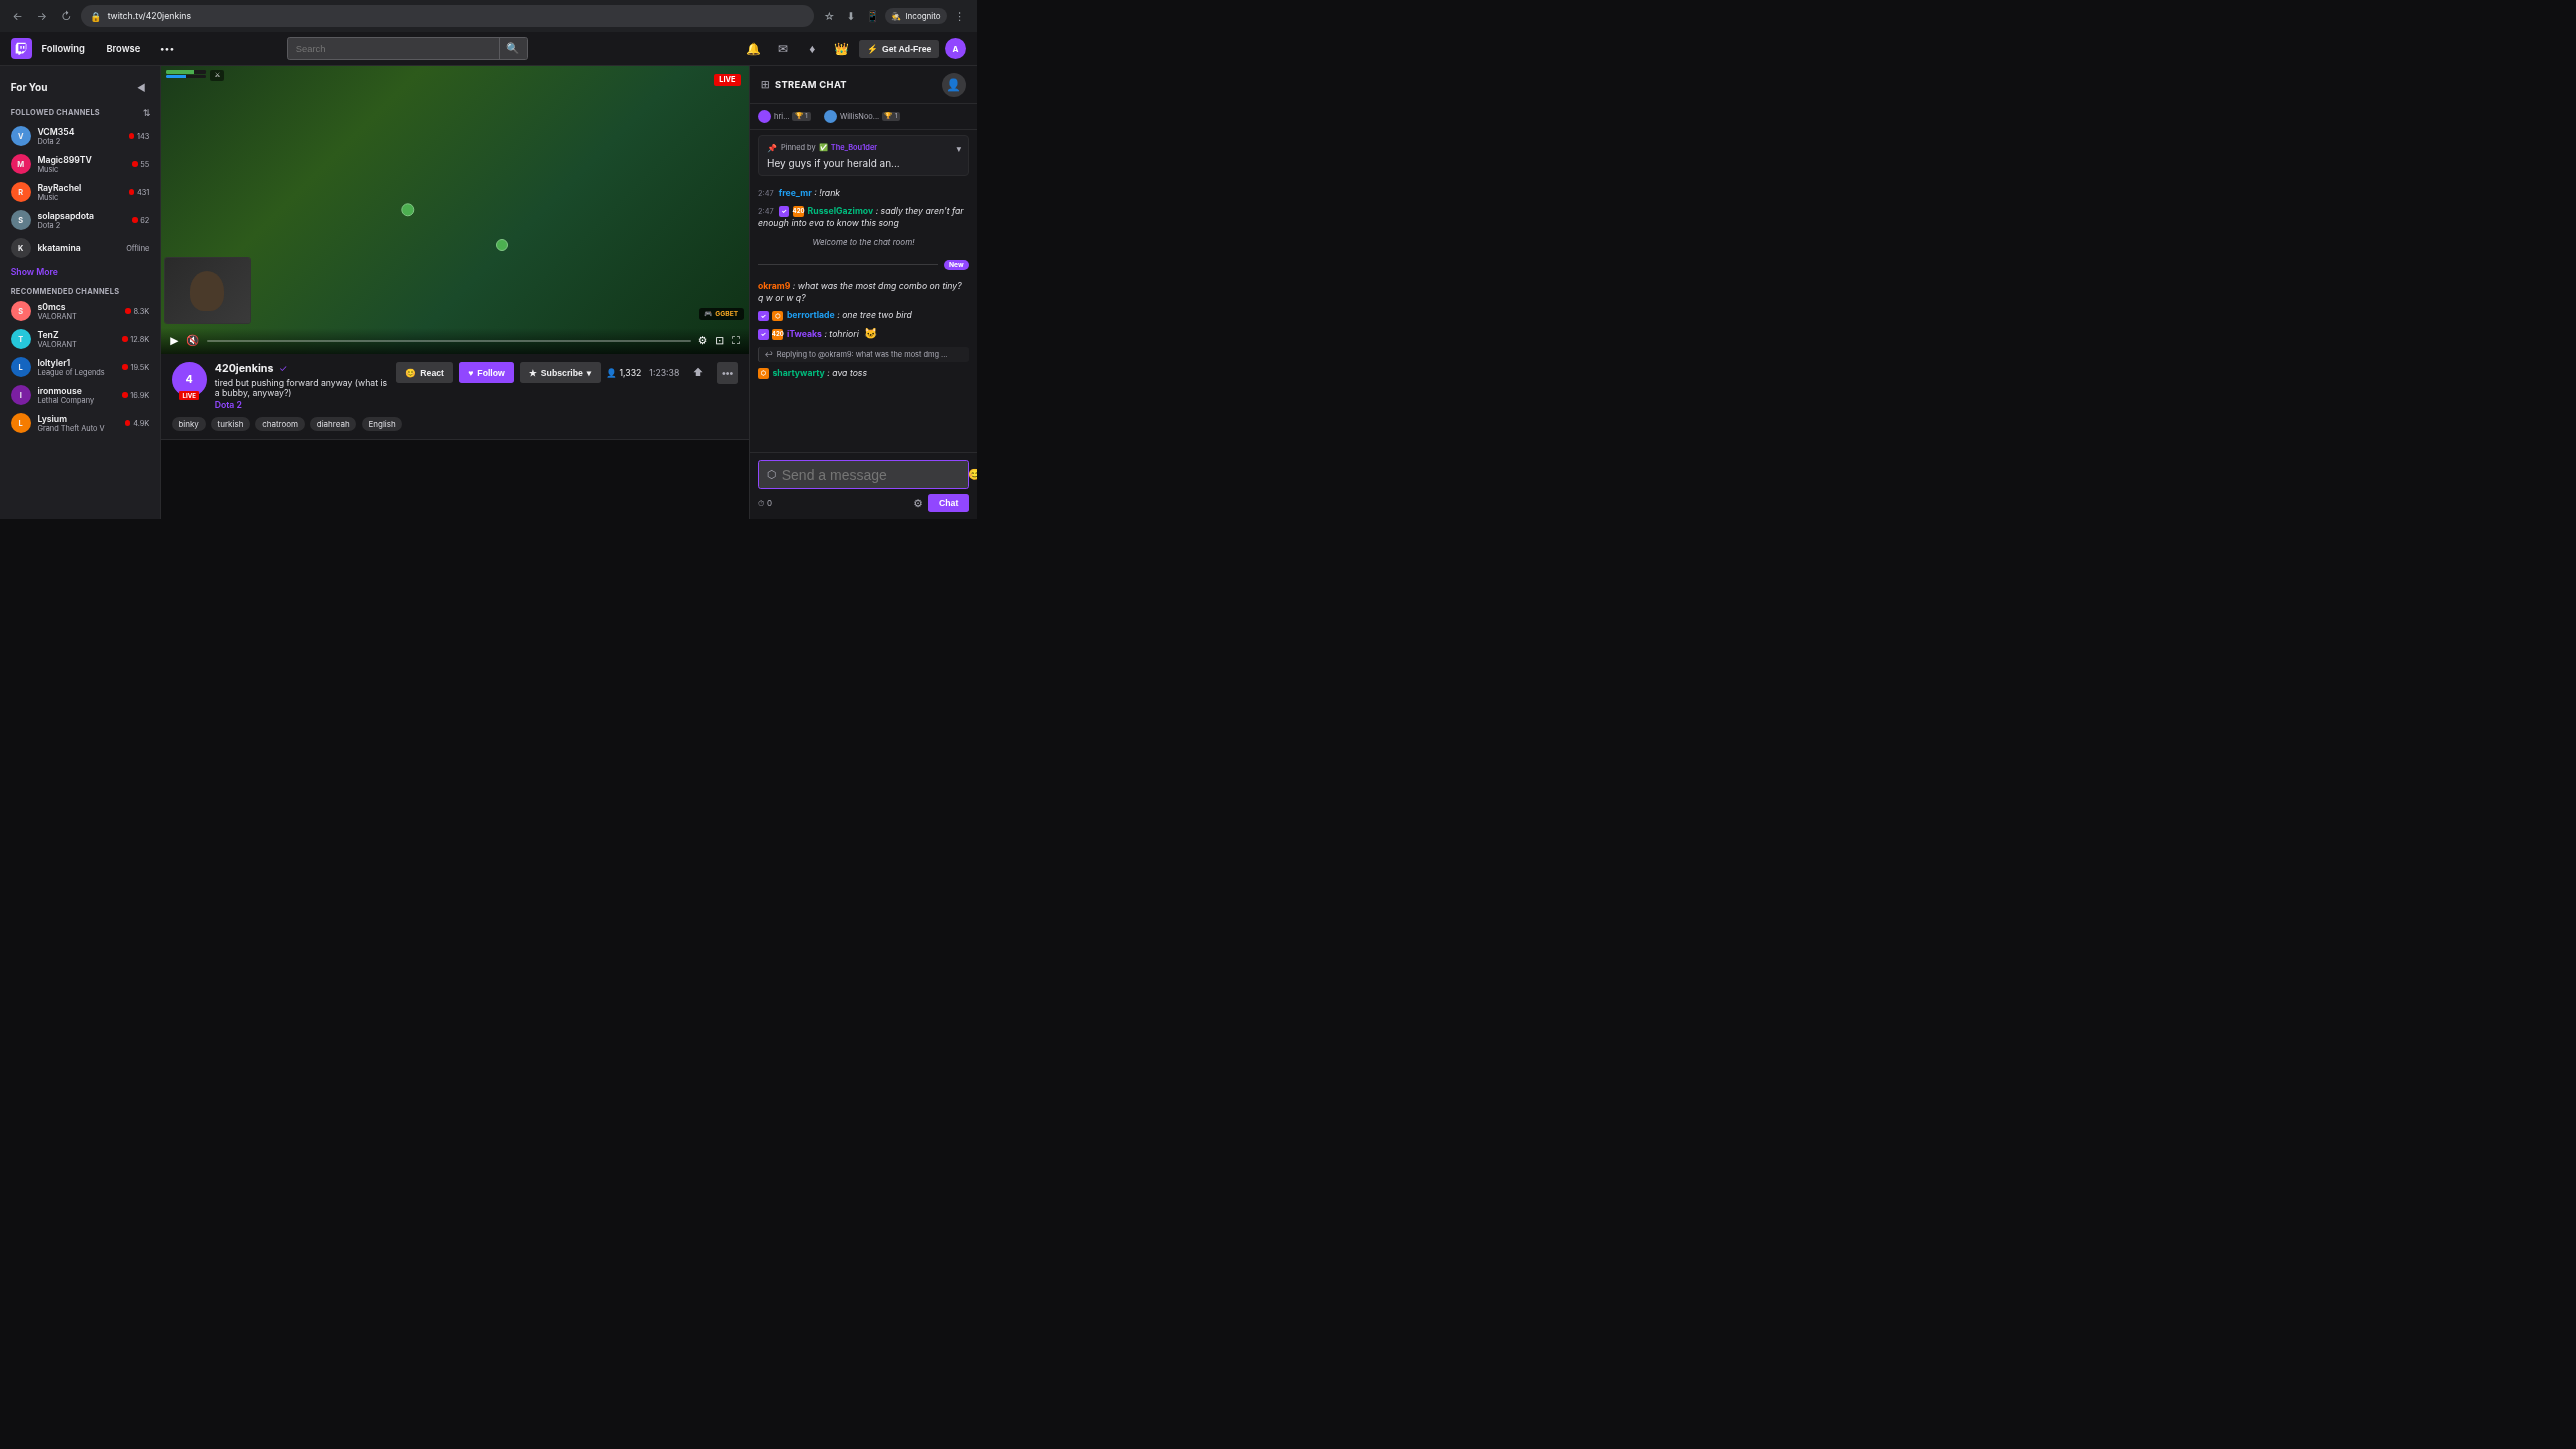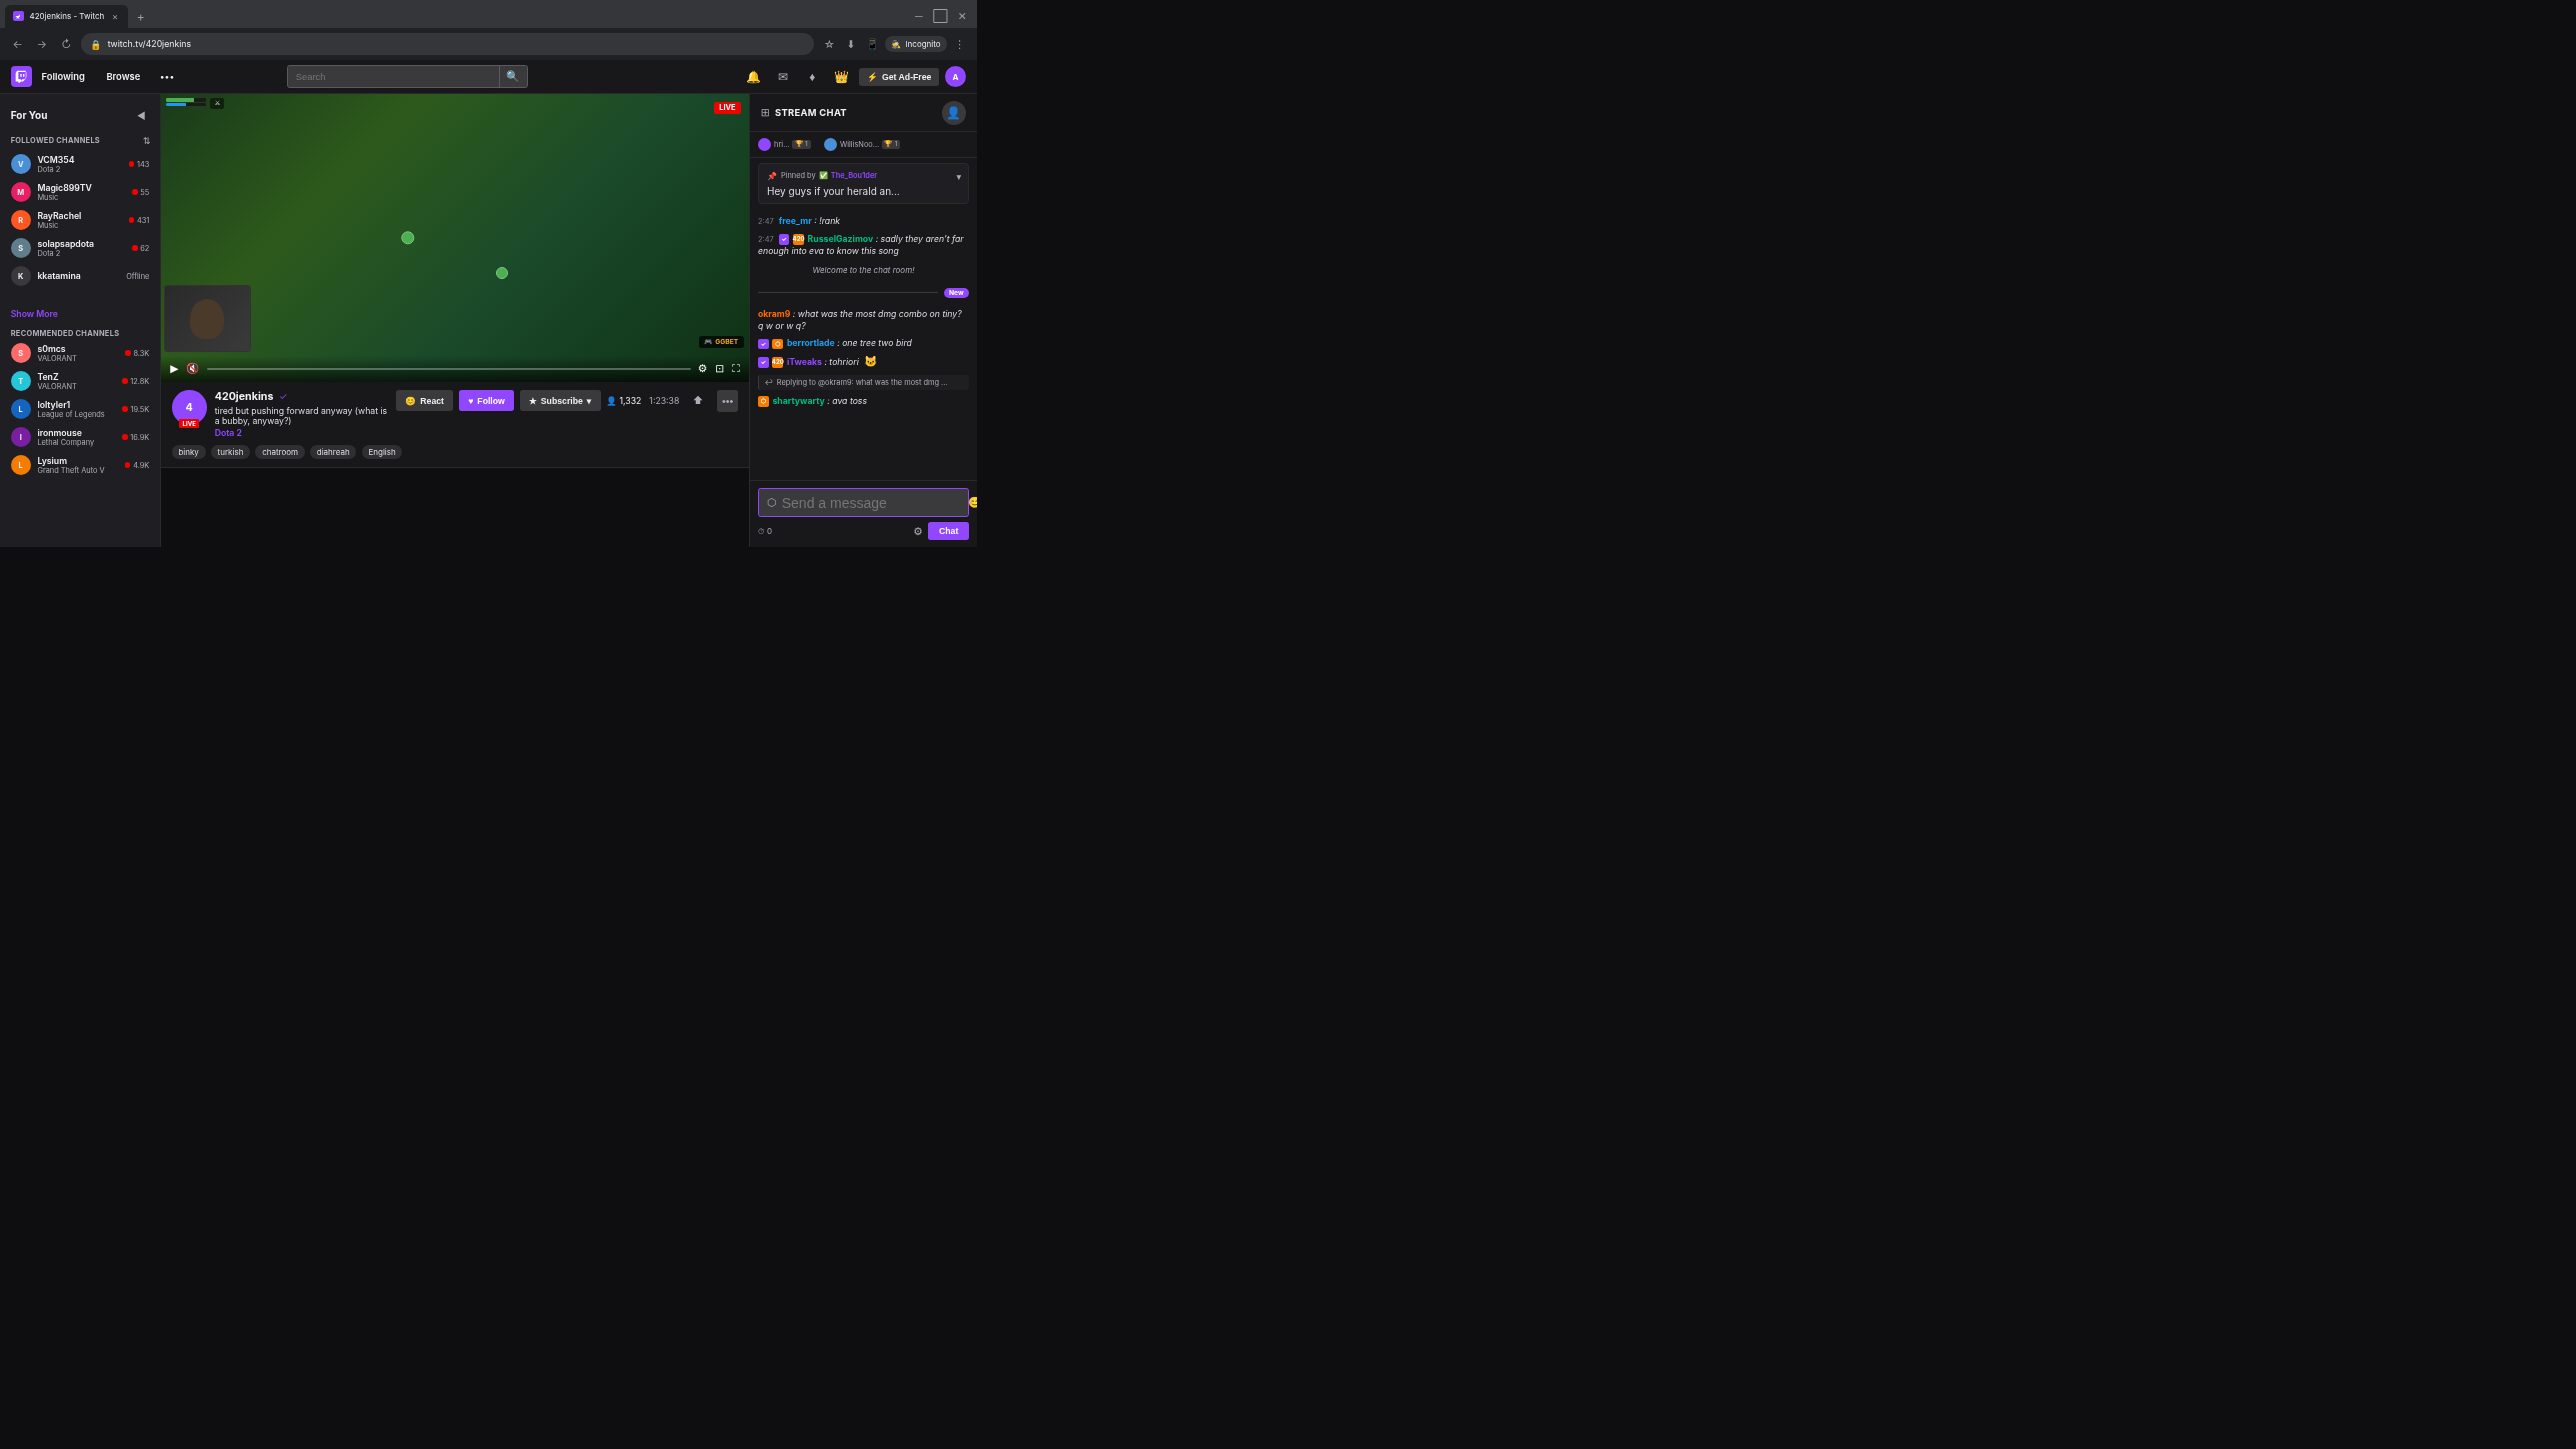--- a/index.html
+++ b/index.html
@@ -49,21 +49,21 @@
     .for-you-header { padding: 5.4px 10.7px; display: flex; align-items: center; justify-content: space-between; }
     .for-you-title { font-size: 10px; font-weight: 700; color: #efeff1; }
     .sidebar-channel { display: flex; align-items: center; padding: 4px 10.7px; gap: 6.7px; cursor: pointer; }
     .sidebar-avatar { width: 20px; height: 20px; border-radius: 50%; background: #3a3a3d; flex-shrink: 0; overflow: hidden; display: flex; align-items: center; justify-content: center; font-size: 7.4px; font-weight: 700; color: #efeff1; }
     .sidebar-channel-info { flex: 1; min-width: 0; }
     .sidebar-channel-name { font-size: 8.7px; font-weight: 600; color: #efeff1; white-space: nowrap; overflow: hidden; text-overflow: ellipsis; }
     .sidebar-channel-game { font-size: 7.4px; color: #adadb8; white-space: nowrap; overflow: hidden; text-overflow: ellipsis; }
     .sidebar-viewers { font-size: 7.4px; color: #adadb8; white-space: nowrap; display: flex; align-items: center; gap: 2.7px; }
     .live-dot { width: 5.4px; height: 5.4px; border-radius: 50%; background: #eb0400; flex-shrink: 0; }
     .offline-text { font-size: 7.4px; color: #adadb8; }
-    .show-more { padding: 5.4px 10.7px; font-size: 8.7px; color: #9147ff; cursor: pointer; font-weight: 600; margin-top: 14px; }
+    .show-more { padding: 5.4px 10.7px; font-size: 8.7px; color: #9147ff; cursor: pointer; font-weight: 600; }
 
     
     .main-content { flex: 1; display: flex; flex-direction: column; overflow: hidden; }
     .video-container { position: relative; background: #000; width: 100%; height: 288px; flex-shrink: 0; overflow: hidden; }
     .video-placeholder { width: 100%; height: 100%; background: linear-gradient(135deg, #1a3a1a 0%, #2d5a1b 30%, #1a4a2a 60%, #0f3015 100%); position: relative; overflow: hidden; }
     .live-badge { background: #eb0400; color: white; font-size: 7.4px; font-weight: 700; padding: 1.3px 5.4px; border-radius: 2px; position: absolute; top: 8px; right: 8px; }
     .video-controls { position: absolute; bottom: 0; left: 0; right: 0; padding: 5.4px 8px; display: flex; align-items: center; gap: 5.4px; background: linear-gradient(transparent, rgba(0,0,0,0.7)); }
     .ctrl-btn { color: white; font-size: 10.7px; cursor: pointer; background: none; border: none; padding: 1.3px; }
     .video-progress { flex: 1; height: 2px; background: rgba(255,255,255,0.3); border-radius: 1.3px; }
     .facecam { position: absolute; bottom: 30px; left: 2.7px; width: 87px; height: 67px; background: #1a1a1a; border: 0.7px solid #333; border-radius: 2.7px; overflow: hidden; }
@@ -155,37 +155,20 @@
     .sidebar::-webkit-scrollbar-thumb, .chat-messages::-webkit-scrollbar-thumb { background: #3a3a3d; border-radius: 1.3px; }
 
     .header-section-row { display: flex; align-items: center; justify-content: space-between; padding: 4px 5.4px 1.3px 10.7px; }
     .user-icon-wrap { width: 24px; height: 24px; border-radius: 50%; background: #3a3a3d; display: flex; align-items: center; justify-content: center; color: #adadb8; font-size: 12px; }
   </style>
 </head>
 <body>
 
 <div>
 
-  <div class="tab-bar">
-    <div class="tab-active">
-      <div class="tab-favicon">
-        <svg viewBox="0 0 20 20" fill="white">
-            <path d="M11.64 5.93l-1.21 3.63H4.36l2.93 2.12-1.12 3.43 2.93-2.12 2.93 2.12-1.12-3.43 2.93-2.12H12.85z"></path>
-          </svg>
-      </div>
-      <span class="tab-title">420jenkins - Twitch</span>
-      <span class="tab-close">×</span>
-    </div>
-    <div class="tab-new">+</div>
-    <div class="tab-other-controls">
-      <div class="browser-btn">─</div>
-      <div class="browser-btn">⬜</div>
-      <div class="browser-btn">✕</div>
-    </div>
-  </div>
 
   <div class="nav-bar">
     <div class="nav-arrow">←</div>
     <div class="nav-arrow">→</div>
     <div class="nav-arrow">↻</div>
     <div class="address-bar">
       <span style="color:#9aa0a6;font-size:9.4px;">🔒</span>
       <span class="address-text">twitch.tv/420jenkins</span>
     </div>
     <div class="nav-actions">

